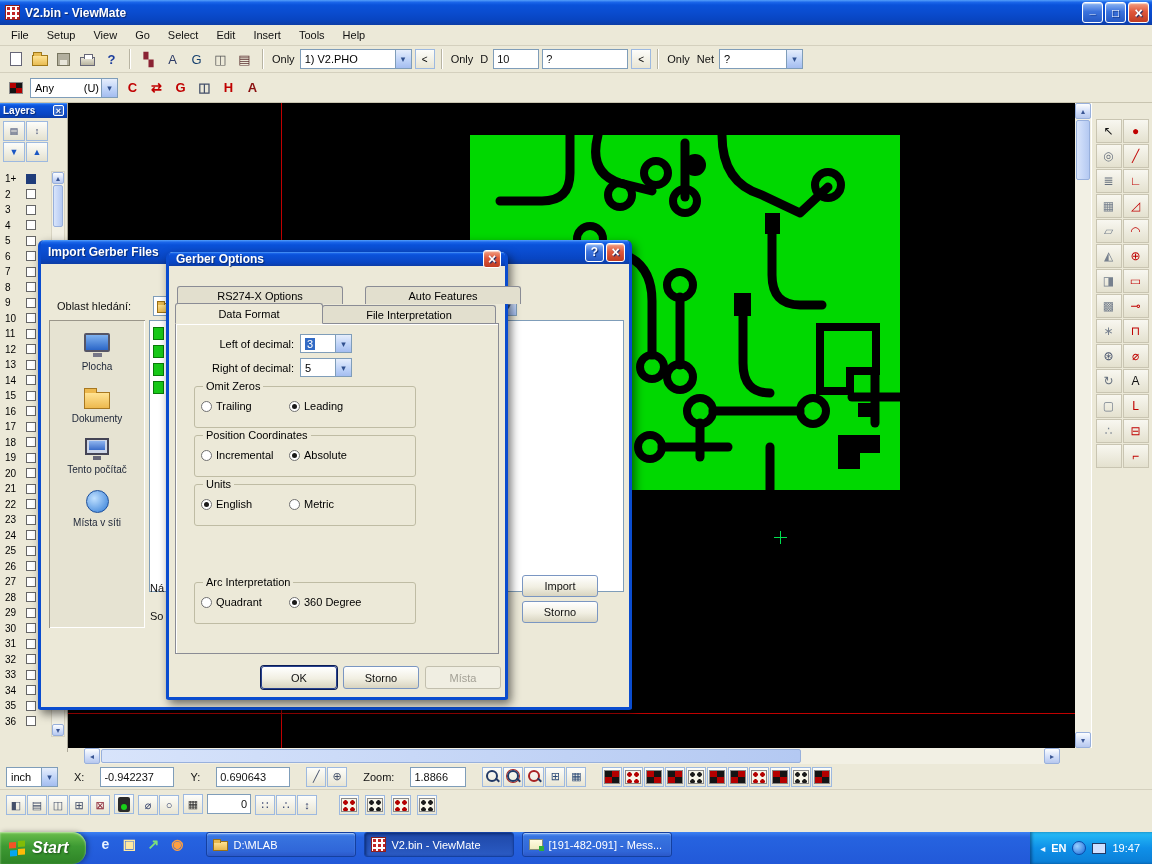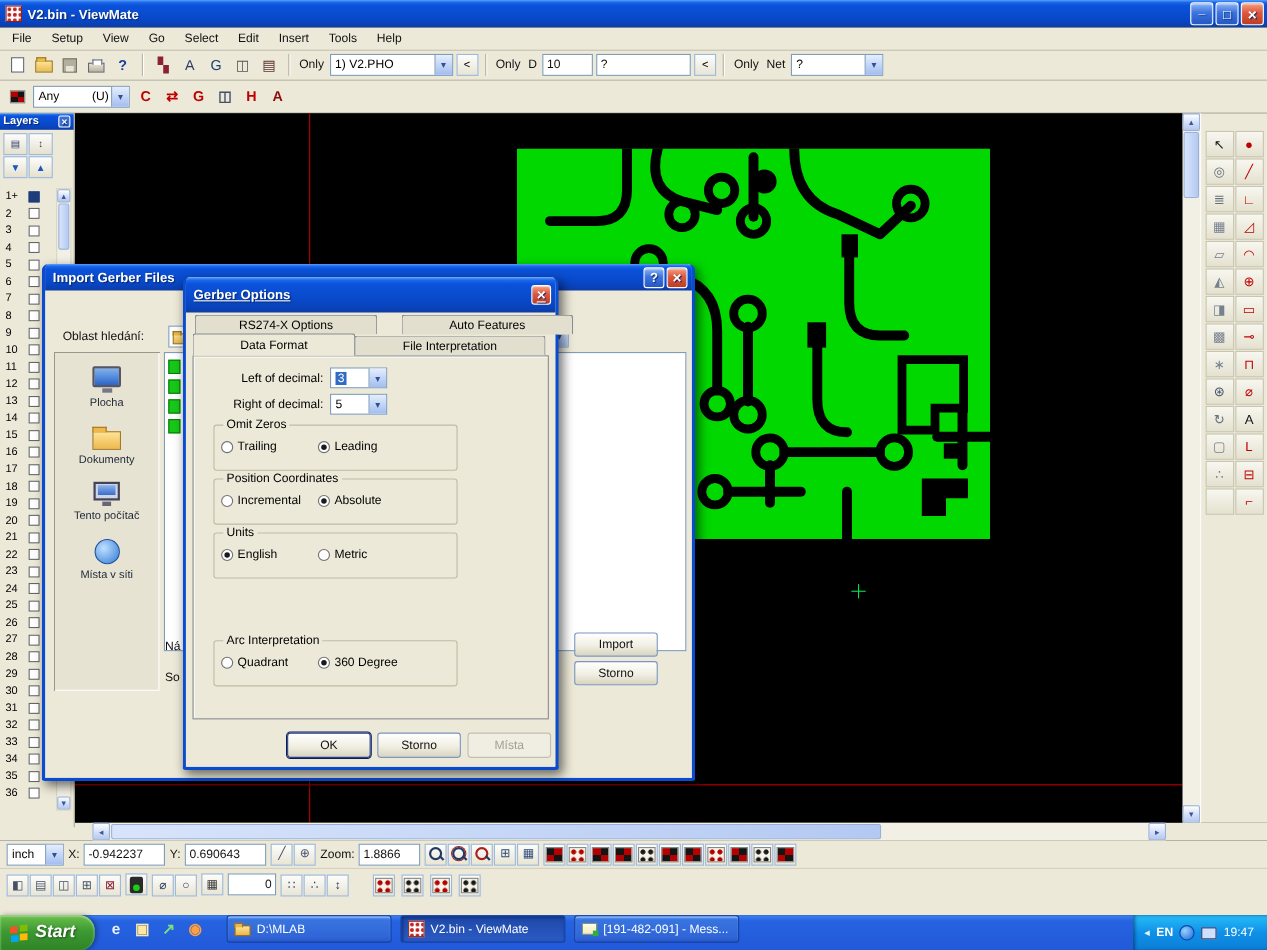--- a/index.html
+++ b/index.html
@@ -83,21 +83,21 @@
   .hscroll{position:absolute;left:84px;top:0;width:976px;height:16px;background:#f2f0e4;display:flex;}
   .hscroll .sbtn{width:16px;height:16px;flex:none;}
   .hscroll .thumb{height:14px;width:700px;margin:1px;}
 
   
   .right-tools{left:1091px;top:103px;width:61px;height:645px;background:#ece9d8;border-left:1px solid #fff;z-index:3;display:grid;grid-template-columns:26px 26px;gap:1px;justify-content:center;align-content:start;padding-top:16px;}
   .rtbtn{width:26px;height:24px;border:1px solid #c9c5b2;background:linear-gradient(#f8f7f0,#e4e1cf);display:grid;place-items:center;}
   .rtbtn .glyph{font-size:12px;}
 
   
-  .status1{left:0;top:764px;width:1152px;height:26px;padding-left:6px;gap:4px;}
+  .status1{left:0;top:764px;width:1152px;height:26px;padding-left:6px;gap:16px;}
   .status2{left:0;top:790px;width:1152px;height:42px;padding-left:6px;gap:4px;align-items:flex-start;padding-top:3px;border-bottom:none;}
   .status2 .tb-strip,.status2 .fld,.status2 .minibtn{margin-top:1px;}
   .slbl{font-size:11px;color:#111;}
   .pattern{width:16px;height:14px;border:1px solid #888;}
   .checker-a{background:conic-gradient(#b40000 0 25%,#141414 0 50%,#b40000 0 75%,#141414 0);}
   .checker-b{background:conic-gradient(#141414 0 25%,#b40000 0 50%,#141414 0 75%,#b40000 0);}
   .dots-r{background-color:#f6f4e8;background-image:radial-gradient(circle,#b40000 2px,transparent 2.6px);background-size:7px 7px;}
   .dots-r2{background-color:#f6f4e8;background-image:radial-gradient(circle,#1a1a1a 2px,transparent 2.6px);background-size:7px 7px;}
   .mag{position:relative;width:15px;height:15px;}
   .mag::before{content:"";position:absolute;left:1px;top:1px;width:8px;height:8px;border:2px solid #223a66;border-radius:50%;}
@@ -130,21 +130,21 @@
   .filelist{position:absolute;left:108px;top:56px;width:475px;height:272px;background:#fff;border:1px solid #7f9db9;padding:3px;}
   .gfile-row{height:18px;display:flex;align-items:center;}
   .gfile{width:11px;height:13px;background:#18c818;border:1px solid #0a7a0a;}
   .xp-btn{border:1px solid #7a96c2;border-radius:3px;background:linear-gradient(180deg,#fff,#f1efe2 55%,#d8d4c0);font-size:11px;color:#111;display:grid;place-items:center;}
   .xp-btn.default{border-color:#27408c;box-shadow:0 0 0 1px #0b1d57;}
   .xp-btn.disabled{color:#a3a095;border-color:#c2bfae;background:#f0eee2;box-shadow:none;}
   .mini-folder{width:15px;height:10px;background:linear-gradient(#ffe394,#e8b84e);border:1px solid #9a7016;position:relative;margin-top:3px;flex:none;}
   .mini-folder::before{content:"";position:absolute;top:-3px;left:-1px;width:6px;height:3px;background:#e8b84e;border:1px solid #9a7016;border-bottom:none;}
 
   .gerber-dialog{left:166px;top:252px;width:342px;height:448px;z-index:20;}
-  .gd-title{height:32px;text-decoration:underline;}
+  .gd-title{height:14px;}
   .gd-content{position:absolute;left:0;top:22px;right:0;bottom:0;}
   .tabctrl{position:absolute;left:6px;top:12px;width:324px;height:368px;}
   .tabrow{position:absolute;display:flex;}
   .tabrow-back{top:0;left:2px;}
   .tabrow-front{top:18px;left:0;z-index:2;}
   .tab{height:18px;border:1px solid #8a8c95;border-bottom:none;border-radius:3px 3px 0 0;background:#e2dfce;display:grid;place-items:center;font-size:11px;margin-right:-1px;}
   .tabrow-back .tab:nth-child(1){width:166px;}
   .tabrow-back .tab:nth-child(2){width:156px;margin-left:23px;}
   .tabrow-front .tab{height:18px;margin-top:1px;}
   .tabrow-front .tab:nth-child(1){width:148px;}

